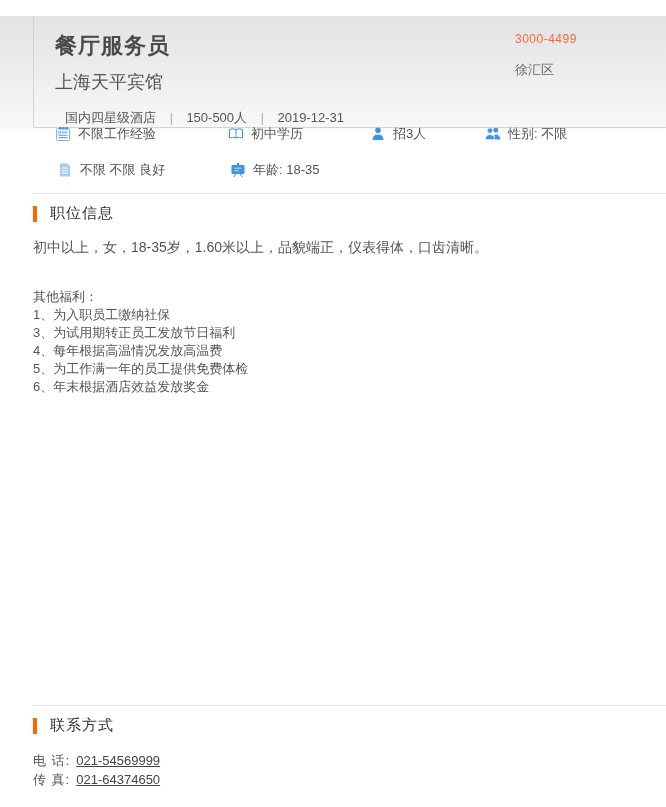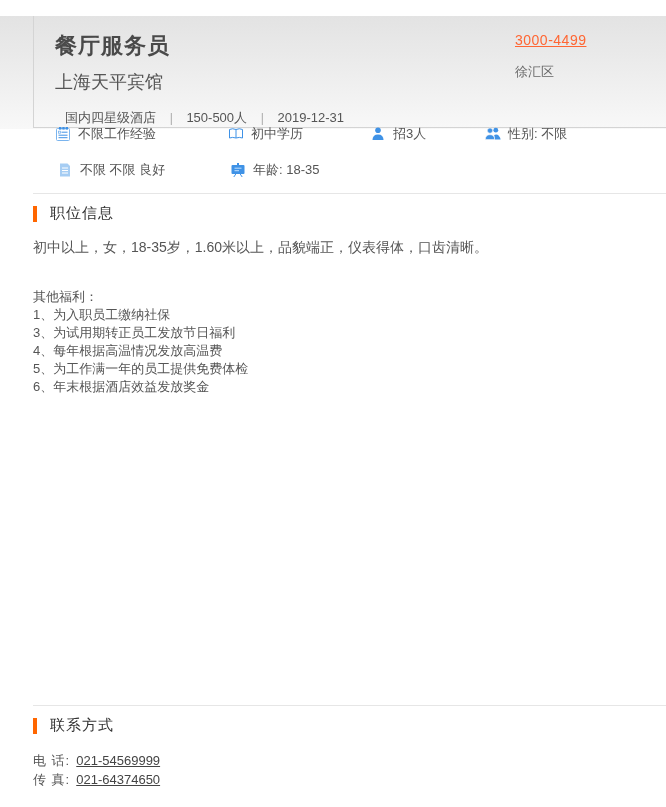--- a/index.html
+++ b/index.html
@@ -20,21 +20,21 @@
   .header-box {
     position:absolute; left:33px; top:-3px; right:-3px; height:115px;
     border:1px solid #d4d4d4;
   }
   .header-left { position:absolute; left:55px; top:0; }
   .job-title { font-size:22px; font-weight:700; color:#4a4a4a; margin-top:15px; letter-spacing:1px; }
   .company   { font-size:18px; color:#555; margin-top:9px; }
   .meta      { font-size:13px; color:#555; margin-top:15px; margin-left:10px; }
   .meta .sep { color:#aaa; margin:0 10px; font-size:12px; }
   .header-right { position:absolute; left:515px; top:0; }
-  .salary   { font-size:14px; margin-top:16px; letter-spacing:0.5px;text-decoration:underline; }
+  .salary   { font-size:12px; margin-top:16px; letter-spacing:0.5px; }
   .district { font-size:13px; color:#666; margin-top:15px; }
 
   
   .req-item {
     position:absolute; display:flex; align-items:center;
     font-size:13px; color:#555; height:18px; white-space:nowrap;text-align:right;
   }
   .req-item svg { margin-right:7px; flex:0 0 auto; }
   .r1 { top:125px; }
   .r2 { top:161px; }

